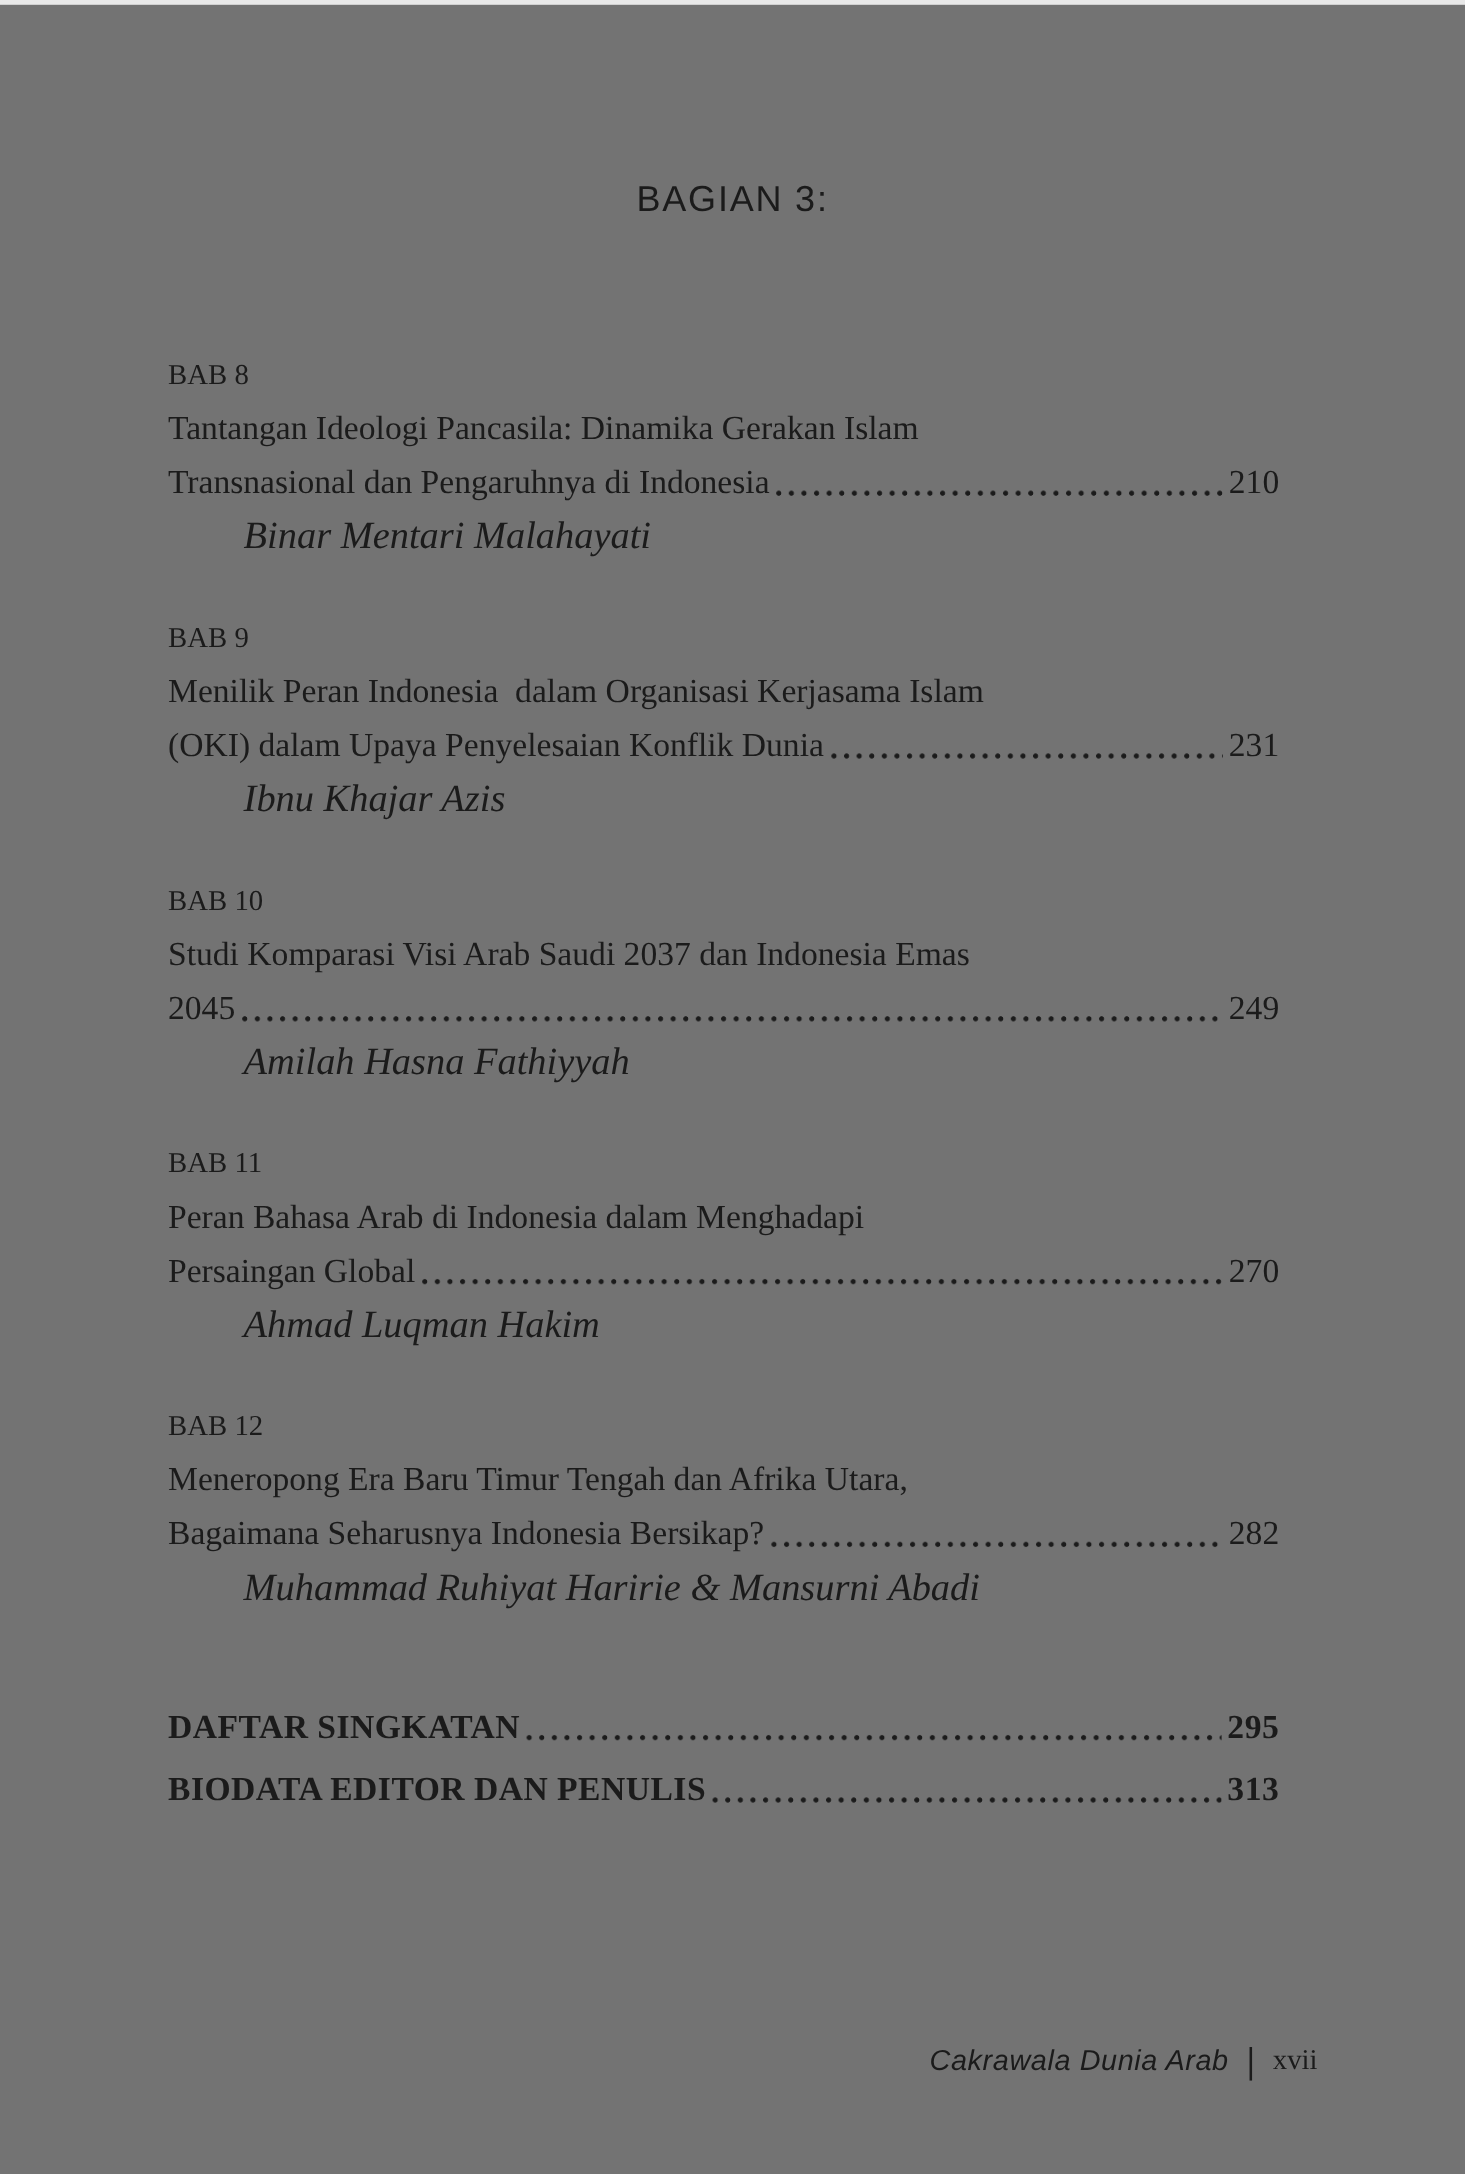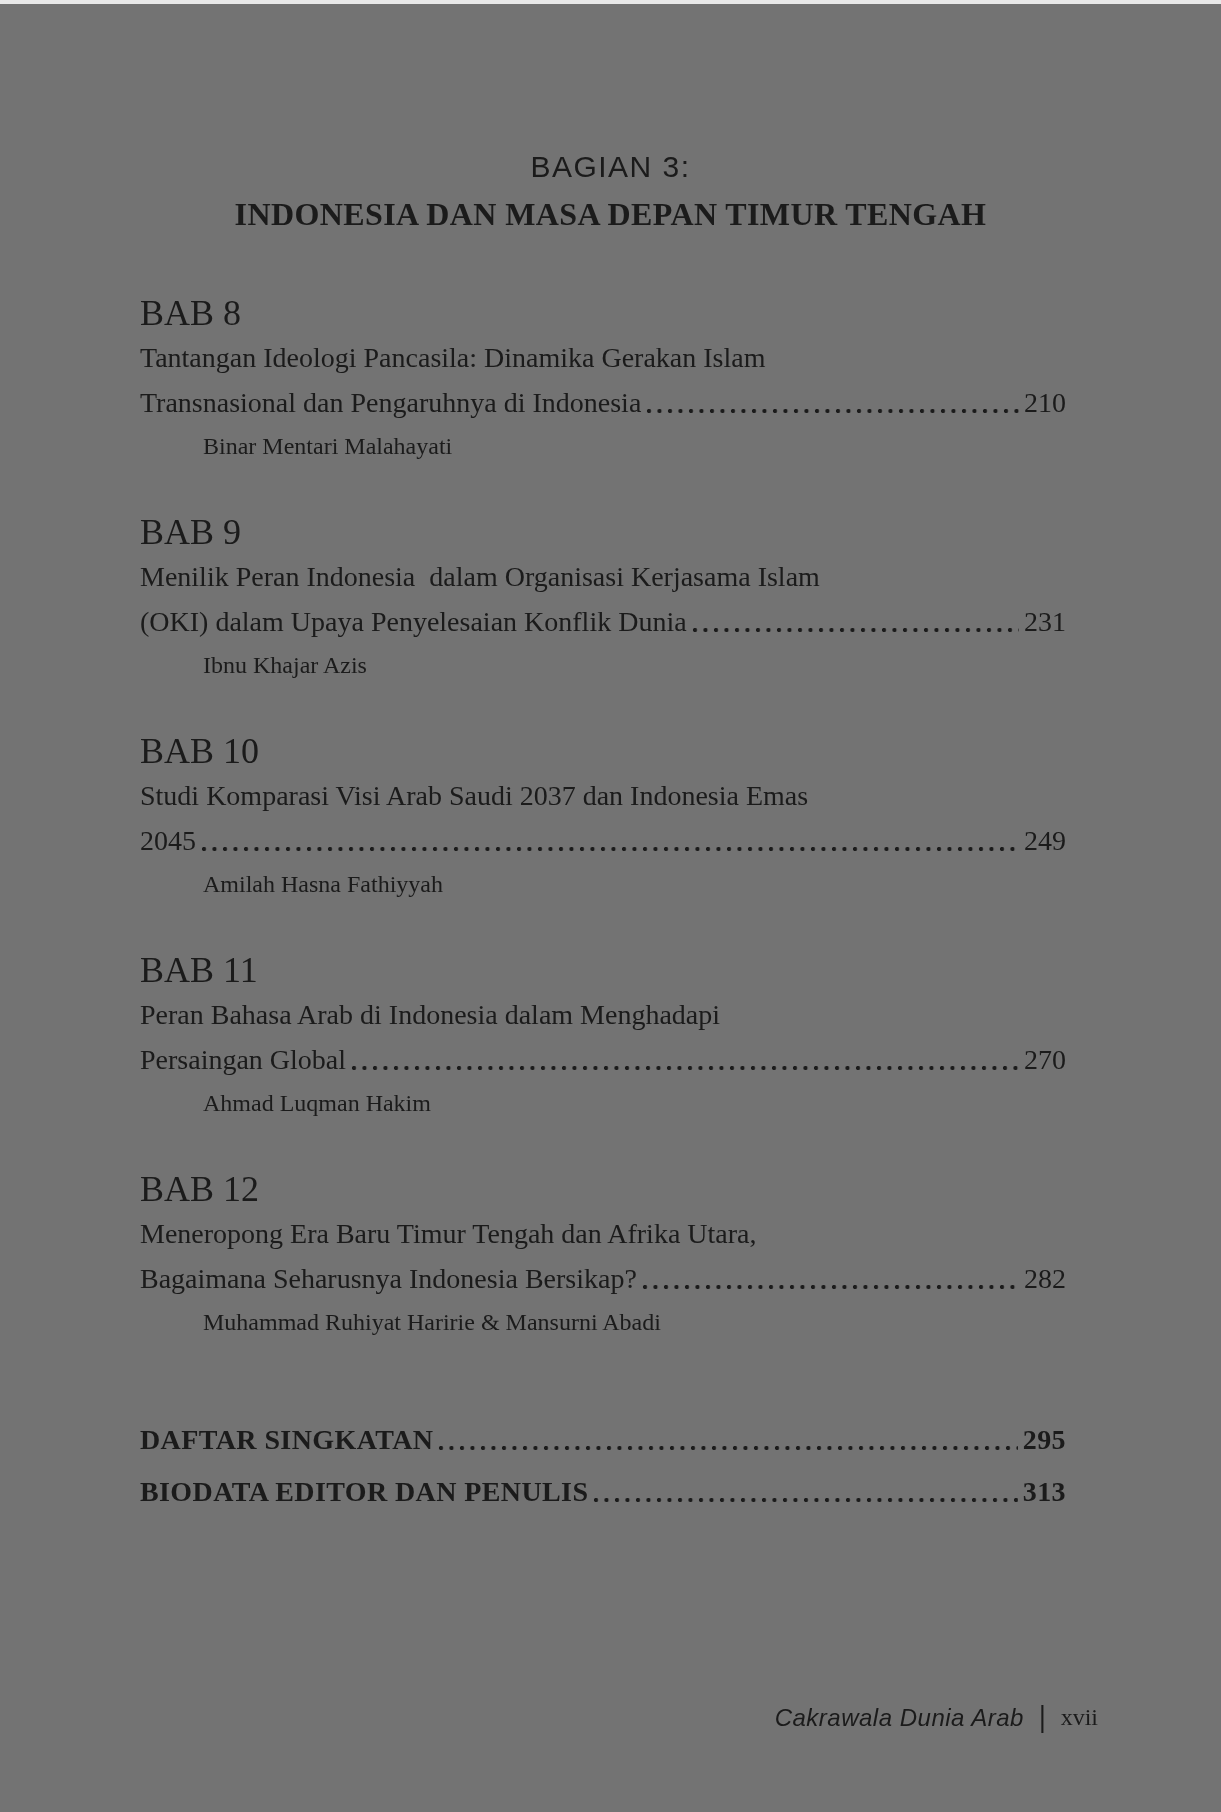--- a/index.html
+++ b/index.html
@@ -43,21 +43,21 @@
 
   
   .toc {
     position: absolute;
     left: 140px;
     top: 287px;
     width: 926px;
   }
   .chapter { margin-bottom: 49px; }
   .bab-label {
-    font-size: 36px;
+    font-size: 24px;
     line-height: 44px;
   }
   .title-row {
     display: flex;
     align-items: stretch;
     font-size: 28px;
     line-height: 45px;
   }
   .title-text { white-space: pre-wrap; }
   .dots {
@@ -74,21 +74,22 @@
     bottom: 11px;
     height: 6px;
     background-image: radial-gradient(circle at 3px 3px, #1b1b1b 1.8px, rgba(255,255,255,0) 2.4px);
     background-size: 10.5px 6px;
     background-repeat: repeat-x;
     background-position: left bottom;
   }
   .page-num { font-size: 28px; text-align: right; }
   .author {
     margin: 6px 0 0 63px;
-    font-size: 24px;
+    font-size: 32px;
+    font-style: italic;
     line-height: 30px;
   }
 
   
   .backmatter {
     position: absolute;
     left: 140px;
     top: 1410px;
     width: 926px;
   }
@@ -127,21 +128,20 @@
   }
   .footer-folio { font-size: 24px; }
 </style>
 </head>
 <body>
 
 <div class="page">
 
   <div class="part-header">
     <div class="part-label">BAGIAN 3:</div>
-    <div class="part-title">INDONESIA DAN MASA DEPAN TIMUR TENGAH</div>
   </div>
 
   <div class="toc">
 
     <div class="chapter">
       <div class="bab-label">BAB 8</div>
       <div class="title-row">
         <span class="title-text">Tantangan Ideologi Pancasila: Dinamika Gerakan Islam</span>
       </div>
       <div class="title-row">

